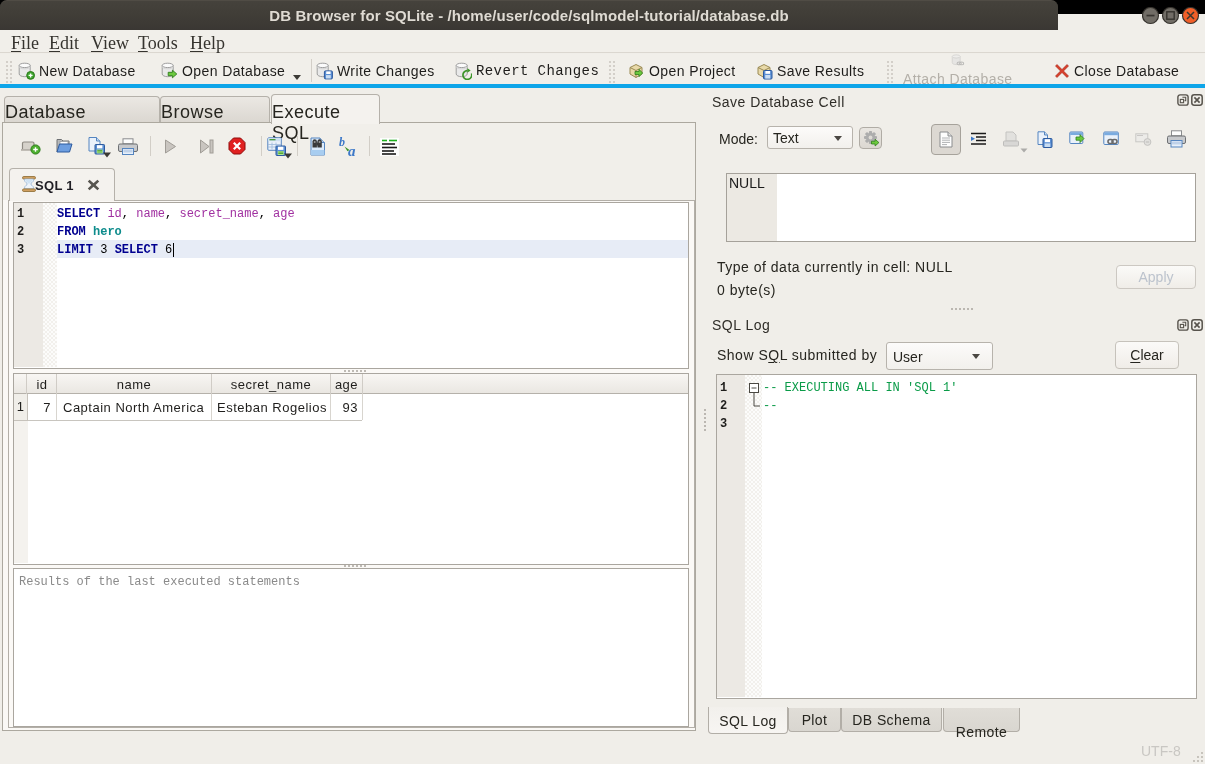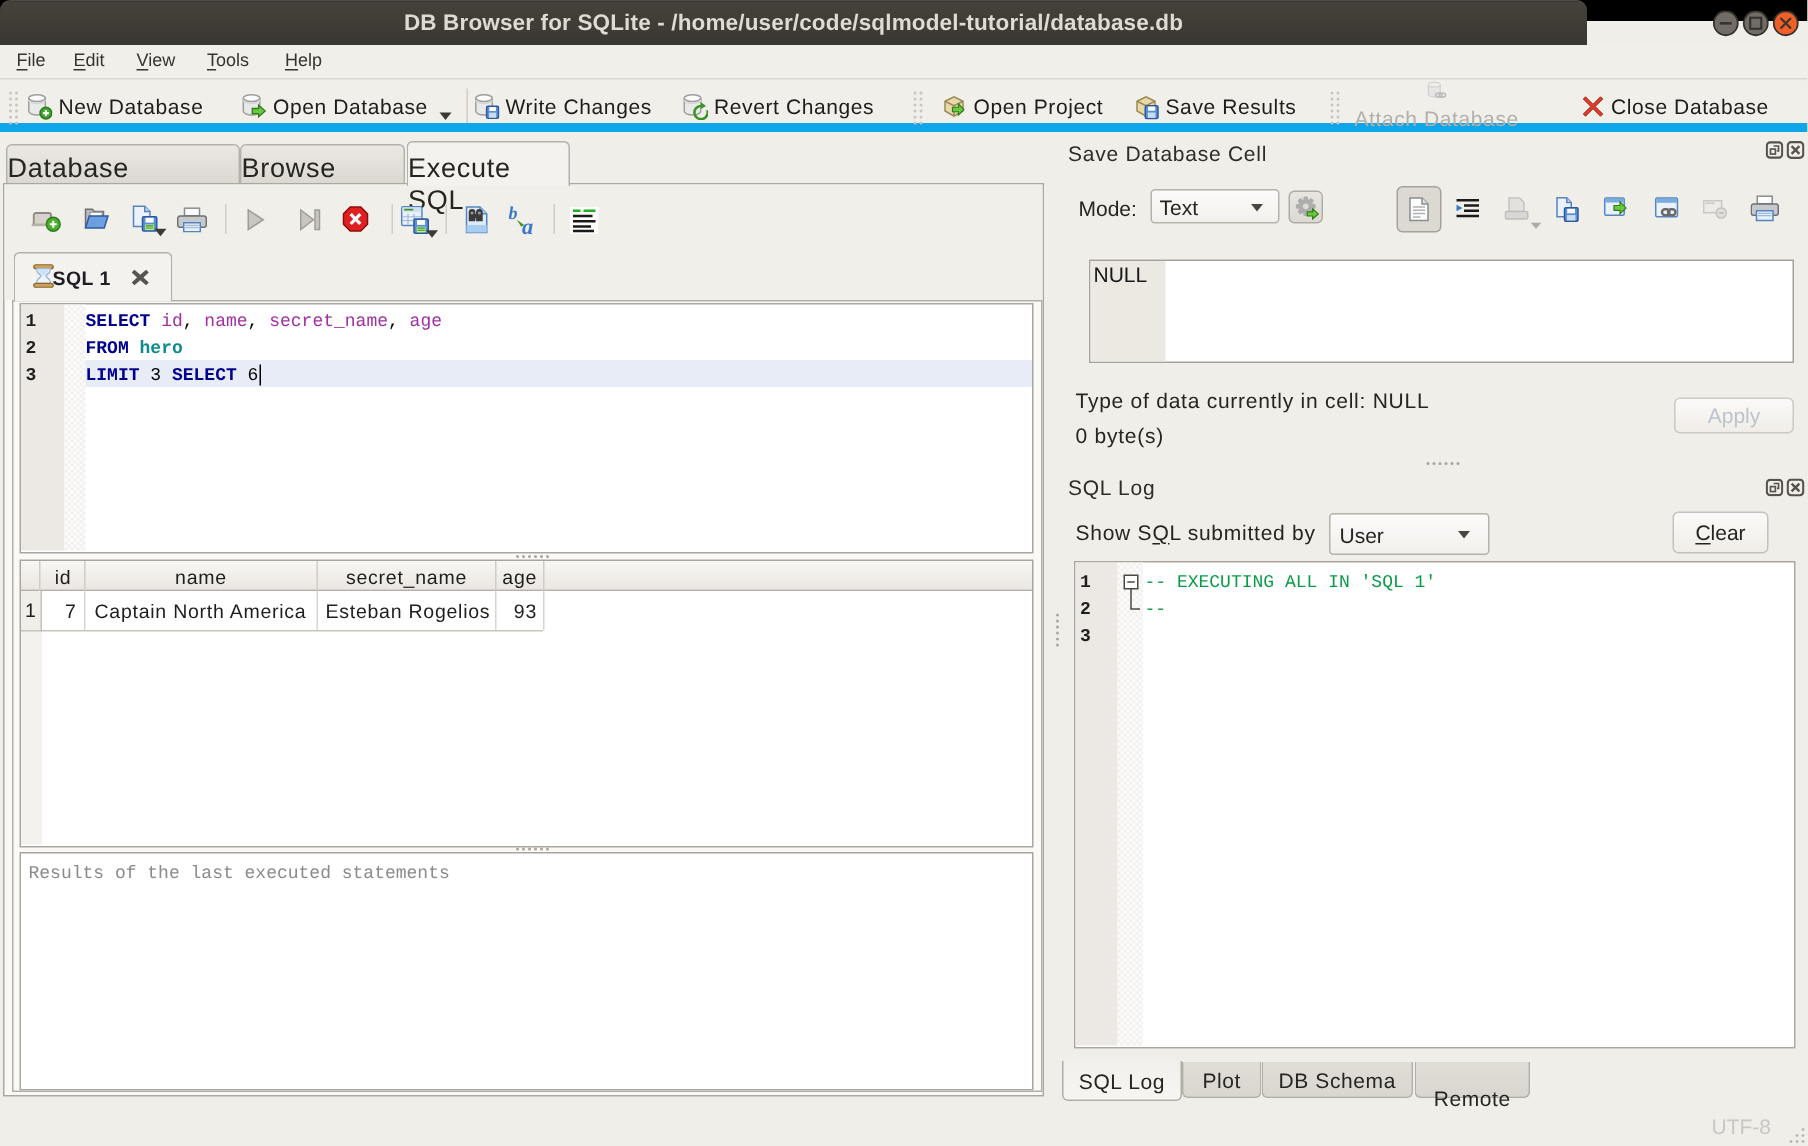--- a/index.html
+++ b/index.html
@@ -9,26 +9,26 @@
   .mono { font-family:"Liberation Mono", monospace; }
 
   #blacktop { left:0; top:0; width:1205px; height:14px; background:#000; }
   #titlebar { left:0; top:0; width:1058px; height:30px;
     background:linear-gradient(#45423c 0%, #403d37 50%, #3a3733 100%);
     border-top:1px solid #504c45; border-radius:7px 7px 0 0; }
   #title-text { width:100%; text-align:center; top:6px; color:#dfdbd3;
     font-size:15px; font-weight:bold; letter-spacing:0.1px; }
 
   #menubar { left:0; top:30px; width:1205px; height:23px; background:#f1efea;
-    border-bottom:1px solid #dbd7d0; font-size:12px; color:#36342f; }
+    border-bottom:1px solid #dbd7d0; font-size:18px; color:#36342f;font-family:Liberation Serif, serif; }
   #menubar > span { position:absolute; top:3px; }
   .mn { text-decoration:underline; text-underline-offset:2px; }
 
   #toolbar { left:0; top:54px; width:1205px; height:34px; background:#f1efea;
-    border-bottom:6px solid #0ea5e9; }
+    border-bottom:4px solid #0ea5e9; }
   .tbtn { position:absolute; top:0; height:33px; display:flex; align-items:center; gap:4px;
     font-size:14px; letter-spacing:0.4px; color:#1e1d1b; white-space:nowrap; }
   .tsep { position:absolute; top:5px; width:1px; height:23px; background:#d2cec7; }
 
   .maintab { position:absolute; font-size:18px; letter-spacing:0.5px; color:#26251f; text-align:left;
     border:1px solid #b5b1aa; border-bottom:none; background:linear-gradient(#ebe8e3,#dbd7d1);
     border-radius:4px 4px 0 0; z-index:1; }
   .maintab.active { background:#f4f2ee; z-index:3; height:30px; }
 
   #page { left:2px; top:122px; width:694px; height:609px; border:1px solid #aca89f;
@@ -149,21 +149,21 @@
       <svg width="17" height="18" viewBox="0 0 17 18">
         <path d="M1.2 3.4 V12 c0 1.5 2.5 2.7 5.5 2.7 s5.5-1.2 5.5-2.7 V3.4" fill="#e9e9e9" stroke="#9e9e9e"></path>
         <ellipse cx="6.7" cy="3.4" rx="5.5" ry="2.2" fill="#fbfbfb" stroke="#9e9e9e"></ellipse>
         <path d="M1.2 4.6 c0 1.2 2.5 2.2 5.5 2.2 s5.5-1 5.5-2.2" fill="none" stroke="#d5d5d5"></path>
         <rect x="8.4" y="8.9" width="8" height="8" rx="1" fill="#5b8fd4" stroke="#2d5a9e"></rect>
         <rect x="10.2" y="9.4" width="4.4" height="2.6" fill="#fff"></rect>
         <rect x="10" y="13.1" width="4.8" height="3.4" fill="#c9ddf2"></rect>
       </svg>
       <span>Write Changes</span>
     </div>
-    <div class="tbtn" style="left:455px;">
+    <div class="tbtn" style="left:455px;font-family:Liberation Mono, monospace;">
       <svg width="17" height="18" viewBox="0 0 17 18">
         <path d="M1.2 3.4 V12 c0 1.5 2.5 2.7 5.5 2.7 s5.5-1.2 5.5-2.7 V3.4" fill="#e9e9e9" stroke="#9e9e9e"></path>
         <ellipse cx="6.7" cy="3.4" rx="5.5" ry="2.2" fill="#fbfbfb" stroke="#9e9e9e"></ellipse>
         <path d="M1.2 4.6 c0 1.2 2.5 2.2 5.5 2.2 s5.5-1 5.5-2.2" fill="none" stroke="#d5d5d5"></path>
         <path d="M12.3 8.6 a4.4 4.4 0 1 0 4.2 2.9" fill="none" stroke="#3c9428" stroke-width="1.7"></path>
         <path d="M12.4 6.2 l3.3 2.4 -3.5 2.1 z" fill="#3c9428"></path>
       </svg>
       <span>Revert Changes</span>
     </div>
     <svg class="abs" style="left:608px; top:6px;" width="8" height="24" viewBox="0 0 8 24">

